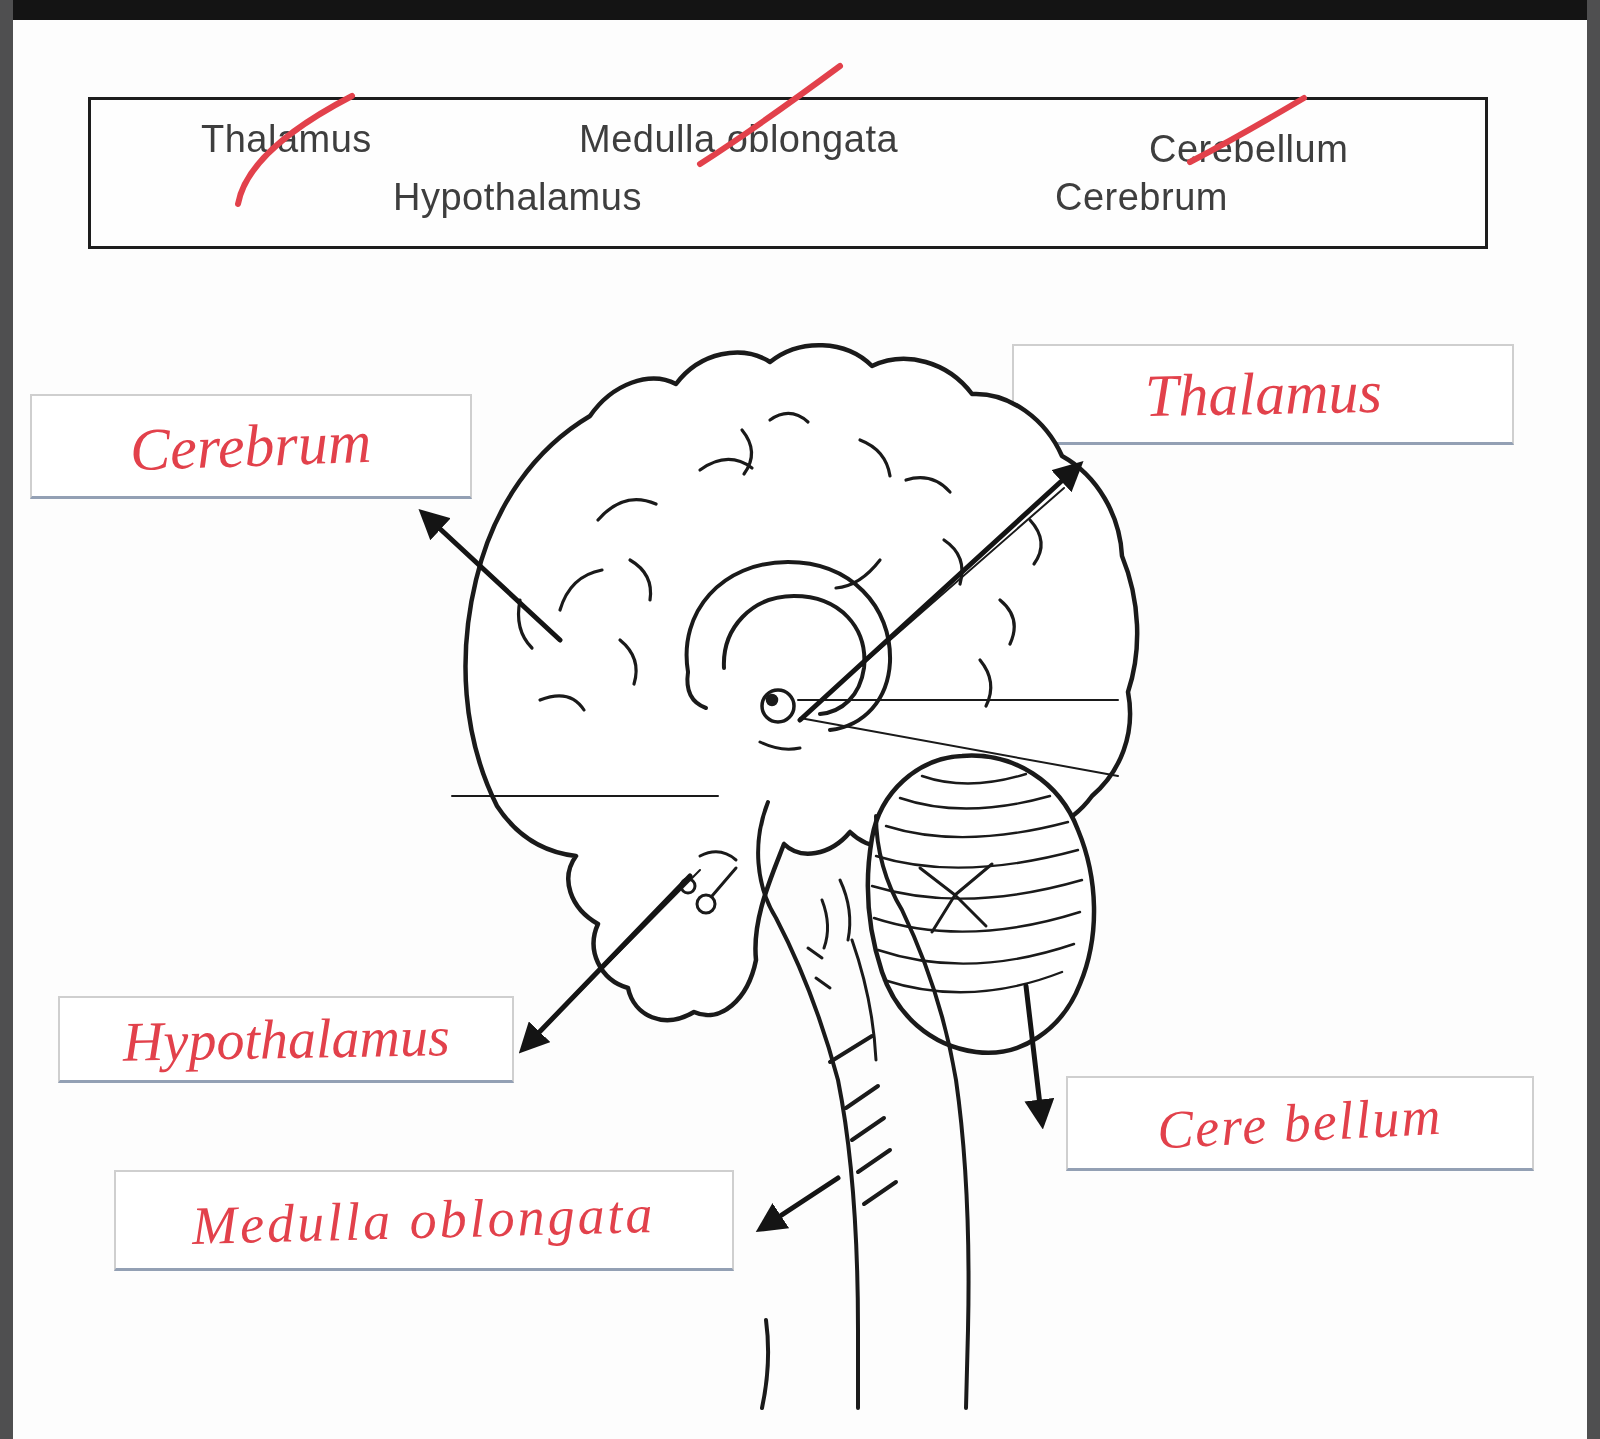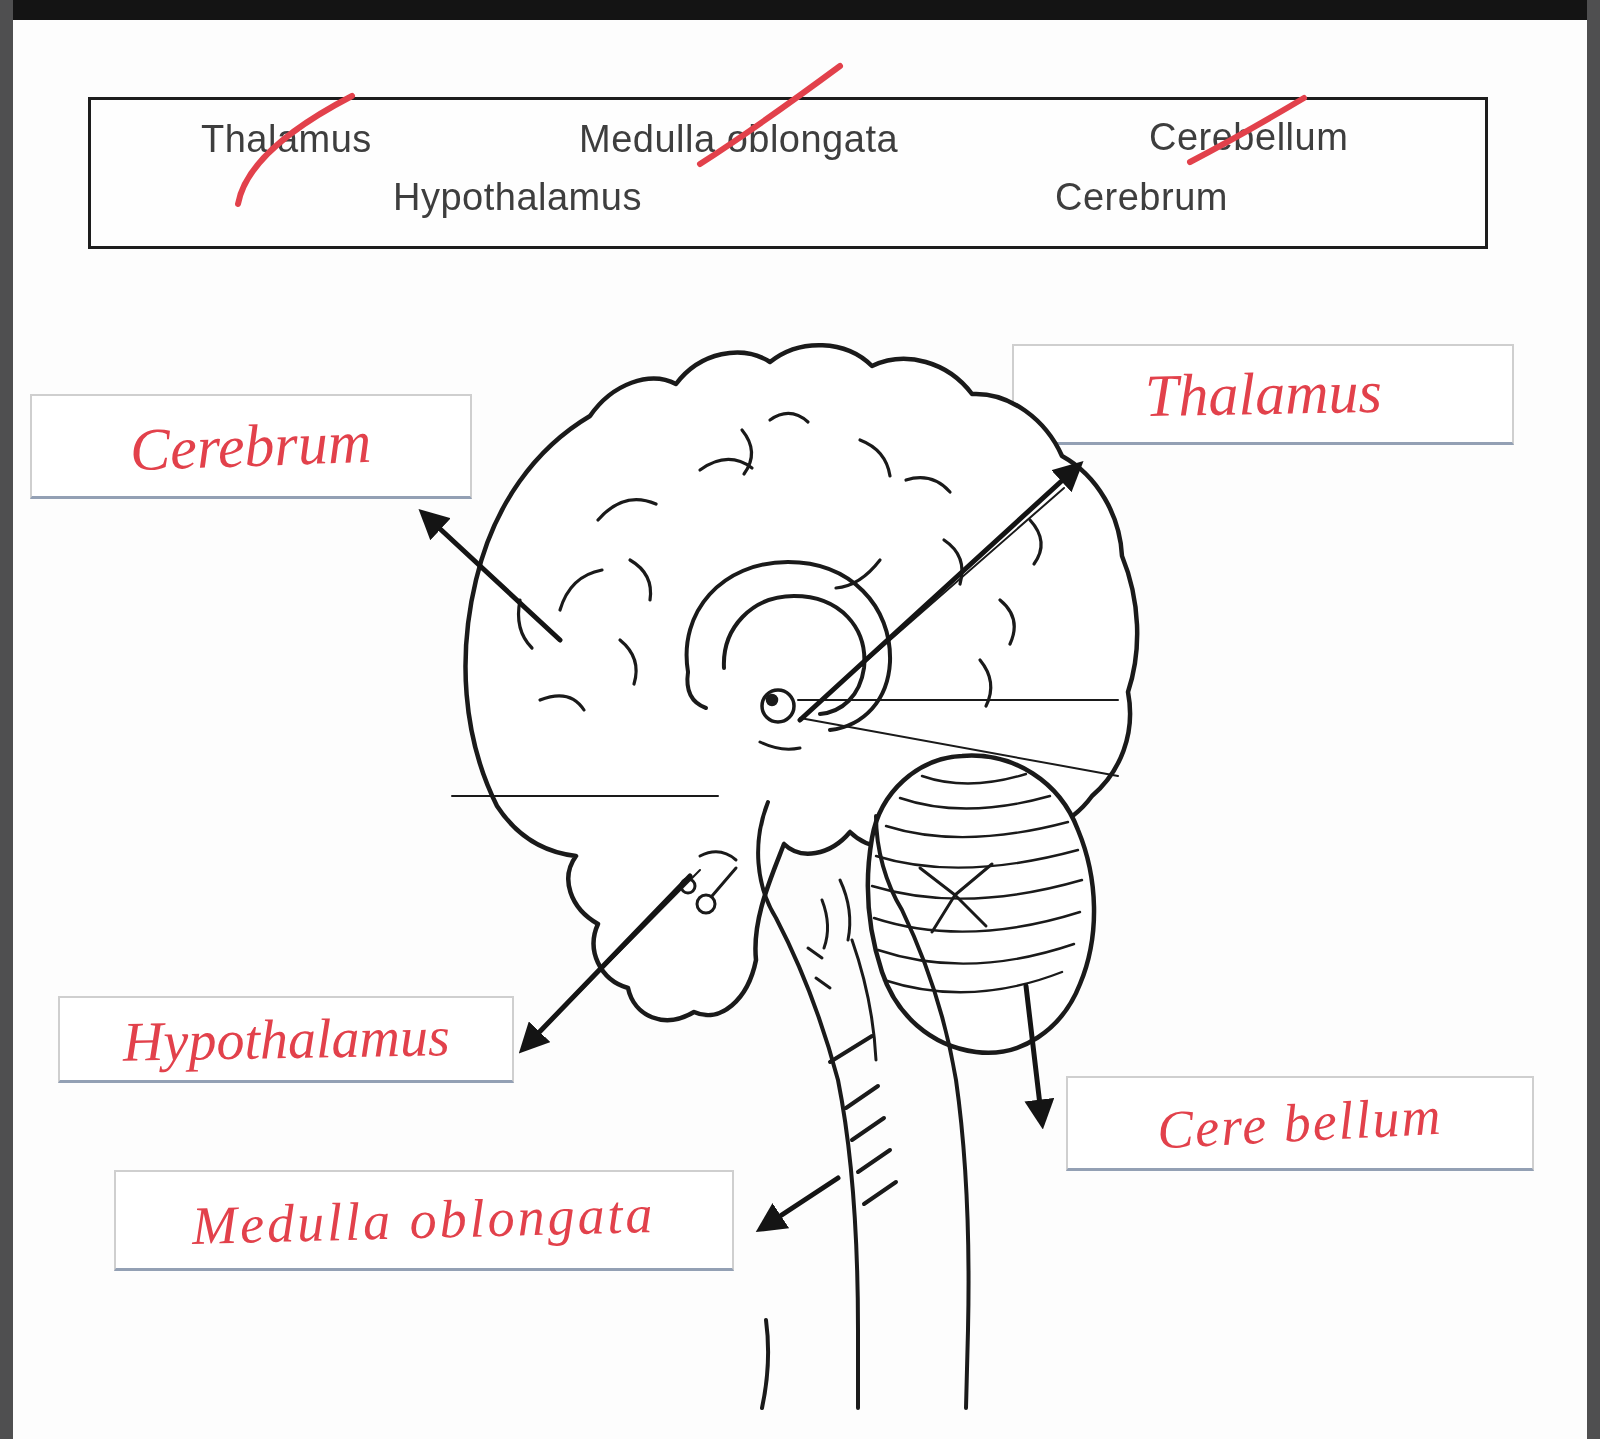--- a/index.html
+++ b/index.html
@@ -36,21 +36,21 @@
 </head>
 <body>
 
 <div class="frame-top"></div>
 <div class="frame-side frame-left"></div>
 <div class="frame-side frame-right"></div>
 
 <div class="word-bank">
   <span class="wb" style="left:110px;top:18px">Thalamus</span>
   <span class="wb" style="left:488px;top:18px">Medulla oblongata</span>
-  <span class="wb" style="left:1058px;top:16px">Cerebellum</span>
+  <span class="wb" style="left:1058px;top:28px">Cerebellum</span>
   <span class="wb" style="left:302px;top:76px">Hypothalamus</span>
   <span class="wb" style="left:964px;top:76px">Cerebrum</span>
 </div>
 
 <div class="abox" style="left:30px;top:394px;width:438px;height:100px">
   <span class="hand" style="font-size:60px;transform:rotate(-2deg)">Cerebrum</span>
 </div>
 
 <div class="abox" style="left:1012px;top:344px;width:498px;height:96px">
   <span class="hand" style="font-size:60px;transform:rotate(-1deg)">Thalamus</span>

